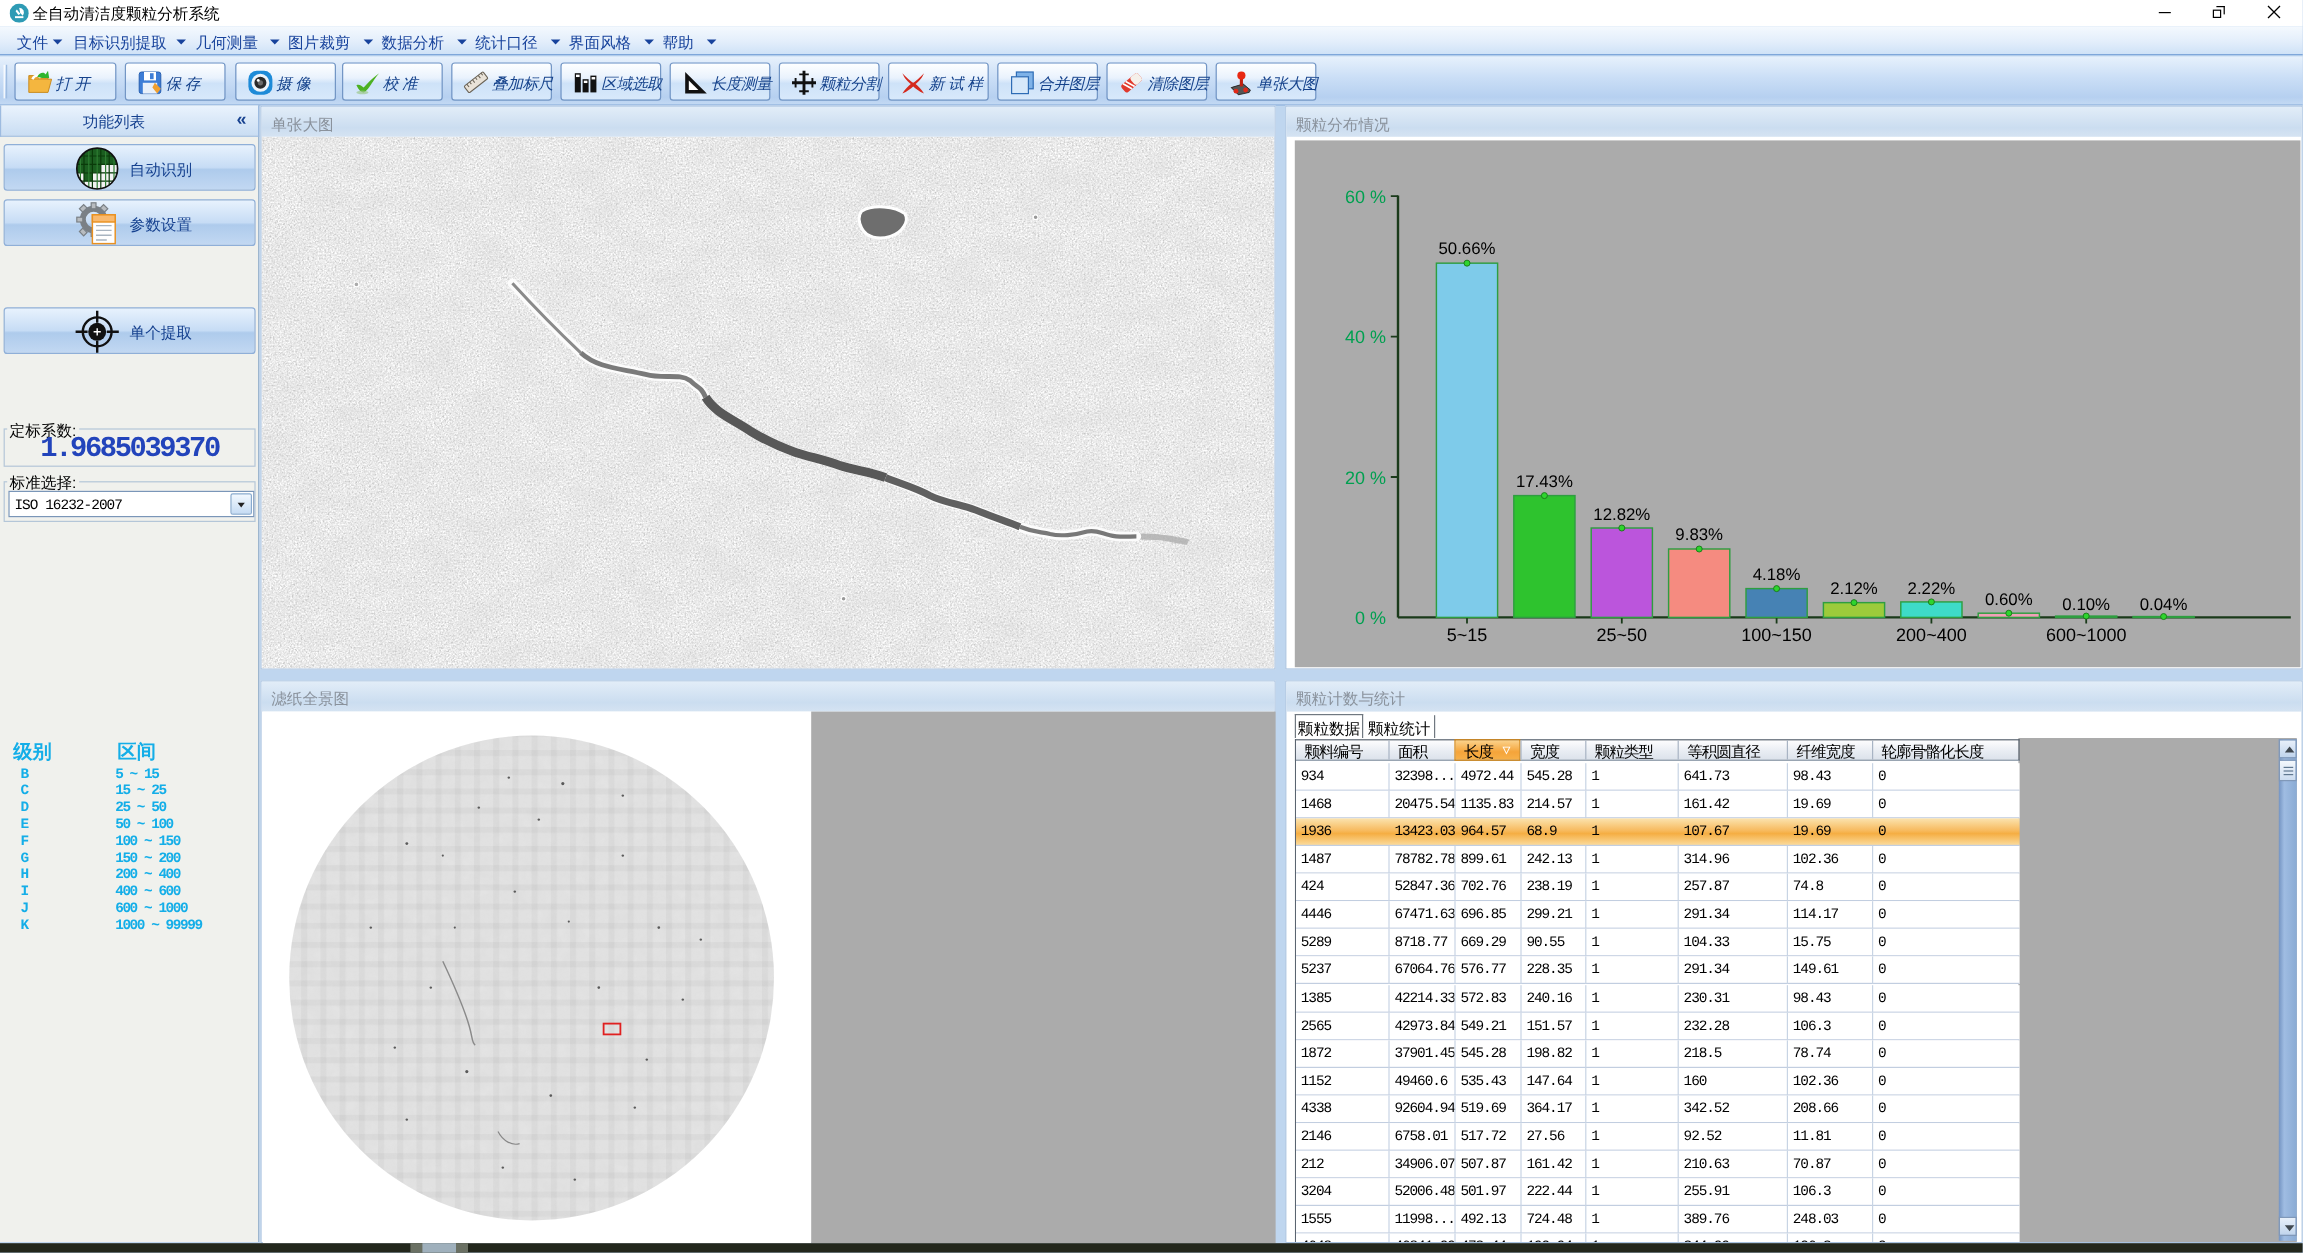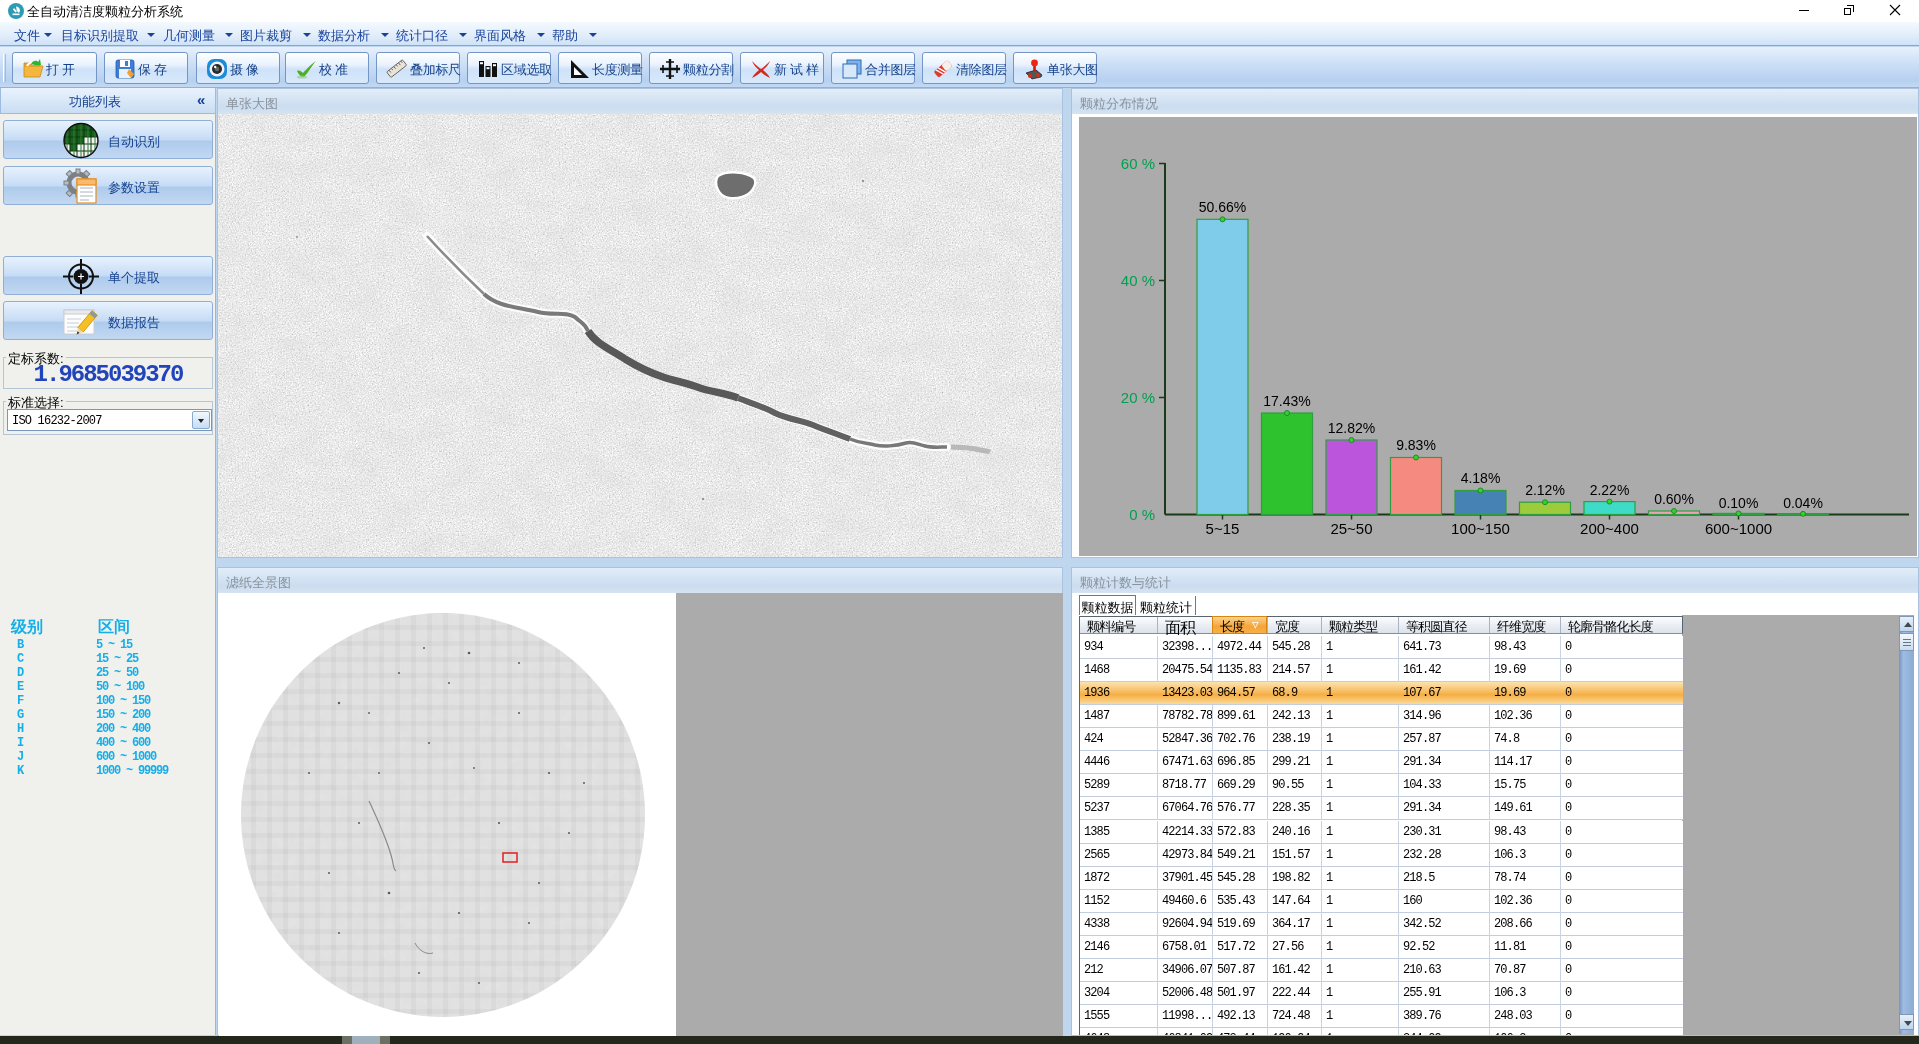--- a/index.html
+++ b/index.html
@@ -15,21 +15,21 @@
   background:linear-gradient(#F4F9FE, #E3EEFB 55%, #CFE2F7);
   border-bottom:1px solid #7FA7DA; }
 .menuitem { position:absolute; top:5px; font-size:13px; color:#18439C; }
 .menuarrow { position:absolute; top:11px; width:0; height:0; border-left:4px solid transparent; border-right:4px solid transparent; border-top:4px solid #18439C; }
 
 #toolbar { left:0; top:47px; width:1919px; height:41px;
   background:linear-gradient(#E7F1FC, #CADEF6 45%, #B6D0F0 85%, #C3D9F3);
   border-bottom:1px solid #8FB2DD; }
 .tbtn { position:absolute; top:5px; height:32px; border:1px solid #7396C5; border-radius:3px;
   background:linear-gradient(#FEFFFF, #E9F2FD 40%, #CEE2F8 55%, #D8E9FB);
-  color:#15428B; font-size:13px; }
+  color:#15428B; font-size:13px;font-style:italic; }
 .tbtn .ic { position:absolute; left:8px; top:4px; width:24px; height:24px; }
 .tbtn .tx { position:absolute; left:33px; top:8px; white-space:nowrap; letter-spacing:-0.3px; }
 
 #leftpanel { left:0; top:88px; width:216px; height:947px; background:#F0F1ED; border-right:1px solid #9EB6CE; }
 #lp-header { position:absolute; left:0; top:0; width:216px; height:26px;
   background:linear-gradient(#EAF3FD, #C9DDF3); border:1px solid #9DBBE0; border-top:none;
   color:#16418F; font-size:13px; }
 .lbtn { position:absolute; left:3px; width:210px; height:39px; border:1px solid #8FAFD8; border-radius:3px;
   background:linear-gradient(#E8F2FD, #C6DCF5 50%, #AECBEC 55%, #C2D8F2);
   color:#16418F; font-size:13px; }
@@ -246,36 +246,20 @@
     <div class="ltx">参数设置</div>
   </div>
   <div class="lbtn" style="top:168px">
     <svg class="lic" width="40" height="39" viewBox="0 0 40 39">
       <circle cx="20" cy="19.5" r="12" fill="none" stroke="#111" stroke-width="2"></circle>
       <circle cx="20" cy="19.5" r="7.5" fill="#111"></circle>
         <path d="M20 16.5 V22.5 M17 19.5 H23" stroke="#fff" stroke-width="1.2"></path>
       <path d="M20 2 V12 M20 27 V37 M2 19.5 H12 M28 19.5 H38" stroke="#111" stroke-width="2"></path>
     </svg>
     <div class="ltx">单个提取</div>
-  </div>
-  <div class="lbtn" style="top:213px">
-    <svg class="lic" width="40" height="39" viewBox="0 0 40 39">
-      <rect x="3" y="8" width="30" height="24" fill="#FDFDFD" stroke="#C8CCD0" stroke-width="1"></rect>
-      <rect x="3" y="8" width="30" height="4" fill="#E8ECF0" stroke="#C8CCD0" stroke-width="1"></rect>
-      <g stroke="#C8D0D8" stroke-width="1.2">
-          <path d="M6 17 h14 M6 21 h12 M6 25 h14 M6 29 h10"></path>
-        </g>
-      <g transform="rotate(40 25 22)">
-          <rect x="21" y="8" width="7" height="22" fill="#F5C021" stroke="#C89010" stroke-width="0.8"></rect>
-          <rect x="21" y="8" width="7" height="4" fill="#8898A8"></rect>
-          <path d="M21 30 L24.5 36 L28 30 Z" fill="#F0D8A8"></path>
-          <path d="M23.2 33 L24.5 36 L25.8 33 Z" fill="#333"></path>
-        </g>
-    </svg>
-    <div class="ltx">数据报告</div>
   </div>
   <div class="groupbox" style="left:3px;top:269px;width:210px;height:32px"></div>
   <div class="grouplabel" style="left:6px;top:262px">定标系数:</div>
   <div class="abs" style="left:0;top:273px;width:216px;text-align:center;font-family:'Liberation Mono',monospace;font-size:24px;font-weight:bold;color:#2244BB;letter-spacing:-2px">1.9685039370</div>
   <div class="groupbox" style="left:3px;top:313px;width:210px;height:34px"></div>
   <div class="grouplabel" style="left:6px;top:306px">标准选择:</div>
   <div class="abs" id="combo" style="left:7px;top:321px;width:205px;height:22px;background:#fff;border:1px solid #7A96B8">
     <div class="abs" style="left:4px;top:4px;font-family:'Liberation Mono',monospace;font-size:12px;letter-spacing:-0.8px">ISO 16232-2007</div>
     <div class="abs" style="right:1px;top:1px;width:18px;height:18px;border:1px solid #88AACE;border-radius:2px;background:linear-gradient(#F2F8FE,#C6DCF4)">
       <div style="position:absolute;left:5px;top:7px;width:0;height:0;border-left:3.5px solid transparent;border-right:3.5px solid transparent;border-top:4px solid #222"></div>
@@ -496,21 +480,21 @@
       <span>颗粒计数与统计</span>
     </div>
   <div class="abs" id="tabs" style="left:7px;top:27px;height:20px;font-size:13px;color:#000">
     <div class="abs" style="left:0;top:0;width:57px;height:20px;background:#fff;border:1px solid #707880;border-bottom:none;text-align:center;padding-top:3px">颗粒数据</div>
     <div class="abs" style="left:61px;top:1px;width:56px;height:19px;border-right:1px solid #707880;padding-top:3px">颗粒统计</div>
   </div>
   <div class="abs" id="dtable" style="left:7px;top:47px;width:937px;height:420px;overflow:hidden">
     <div class="abs" style="left:603px;top:0;width:232px;height:420px;background:#ABABAB"></div>
     <div class="abs" style="left:0;top:1px;width:604px;height:18px;background:linear-gradient(#FDFDFE,#E9EDF3 55%,#DCE2EB);border:1px solid #5A6470;border-bottom:1px solid #8090A0"></div>
     <div class="abs" style="left:8px;top:3px;font-family:'Liberation Sans',sans-serif;font-size:13px">颗料编号</div>
-    <div class="abs" style="left:86px;top:3px;font-family:'Liberation Sans',sans-serif;font-size:16px">面积</div>
+    <div class="abs" style="left:86px;top:3px;font-family:'Liberation Sans',sans-serif;font-size:13px">面积</div>
     <div class="abs" style="left:78px;top:2px;width:1px;height:16px;background:#A8B4C4"></div>
     <div class="abs" style="left:133px;top:1px;width:55px;height:18px;background:linear-gradient(#FBD28B,#F5A43A 60%,#F7B049);border:1px solid #D68712"></div>
     <div class="abs" style="left:141px;top:3px;font-family:'Liberation Sans',sans-serif;font-size:13px">长度</div>
     <div class="abs" style="left:173px;top:3px;color:#fff;font-size:11px">▽</div>
     <div class="abs" style="left:196px;top:3px;font-family:'Liberation Sans',sans-serif;font-size:13px">宽度</div>
     <div class="abs" style="left:188px;top:2px;width:1px;height:16px;background:#A8B4C4"></div>
     <div class="abs" style="left:250px;top:3px;font-family:'Liberation Sans',sans-serif;font-size:13px">颗粒类型</div>
     <div class="abs" style="left:242px;top:2px;width:1px;height:16px;background:#A8B4C4"></div>
     <div class="abs" style="left:327px;top:3px;font-family:'Liberation Sans',sans-serif;font-size:13px">等积圆直径</div>
     <div class="abs" style="left:319px;top:2px;width:1px;height:16px;background:#A8B4C4"></div>

